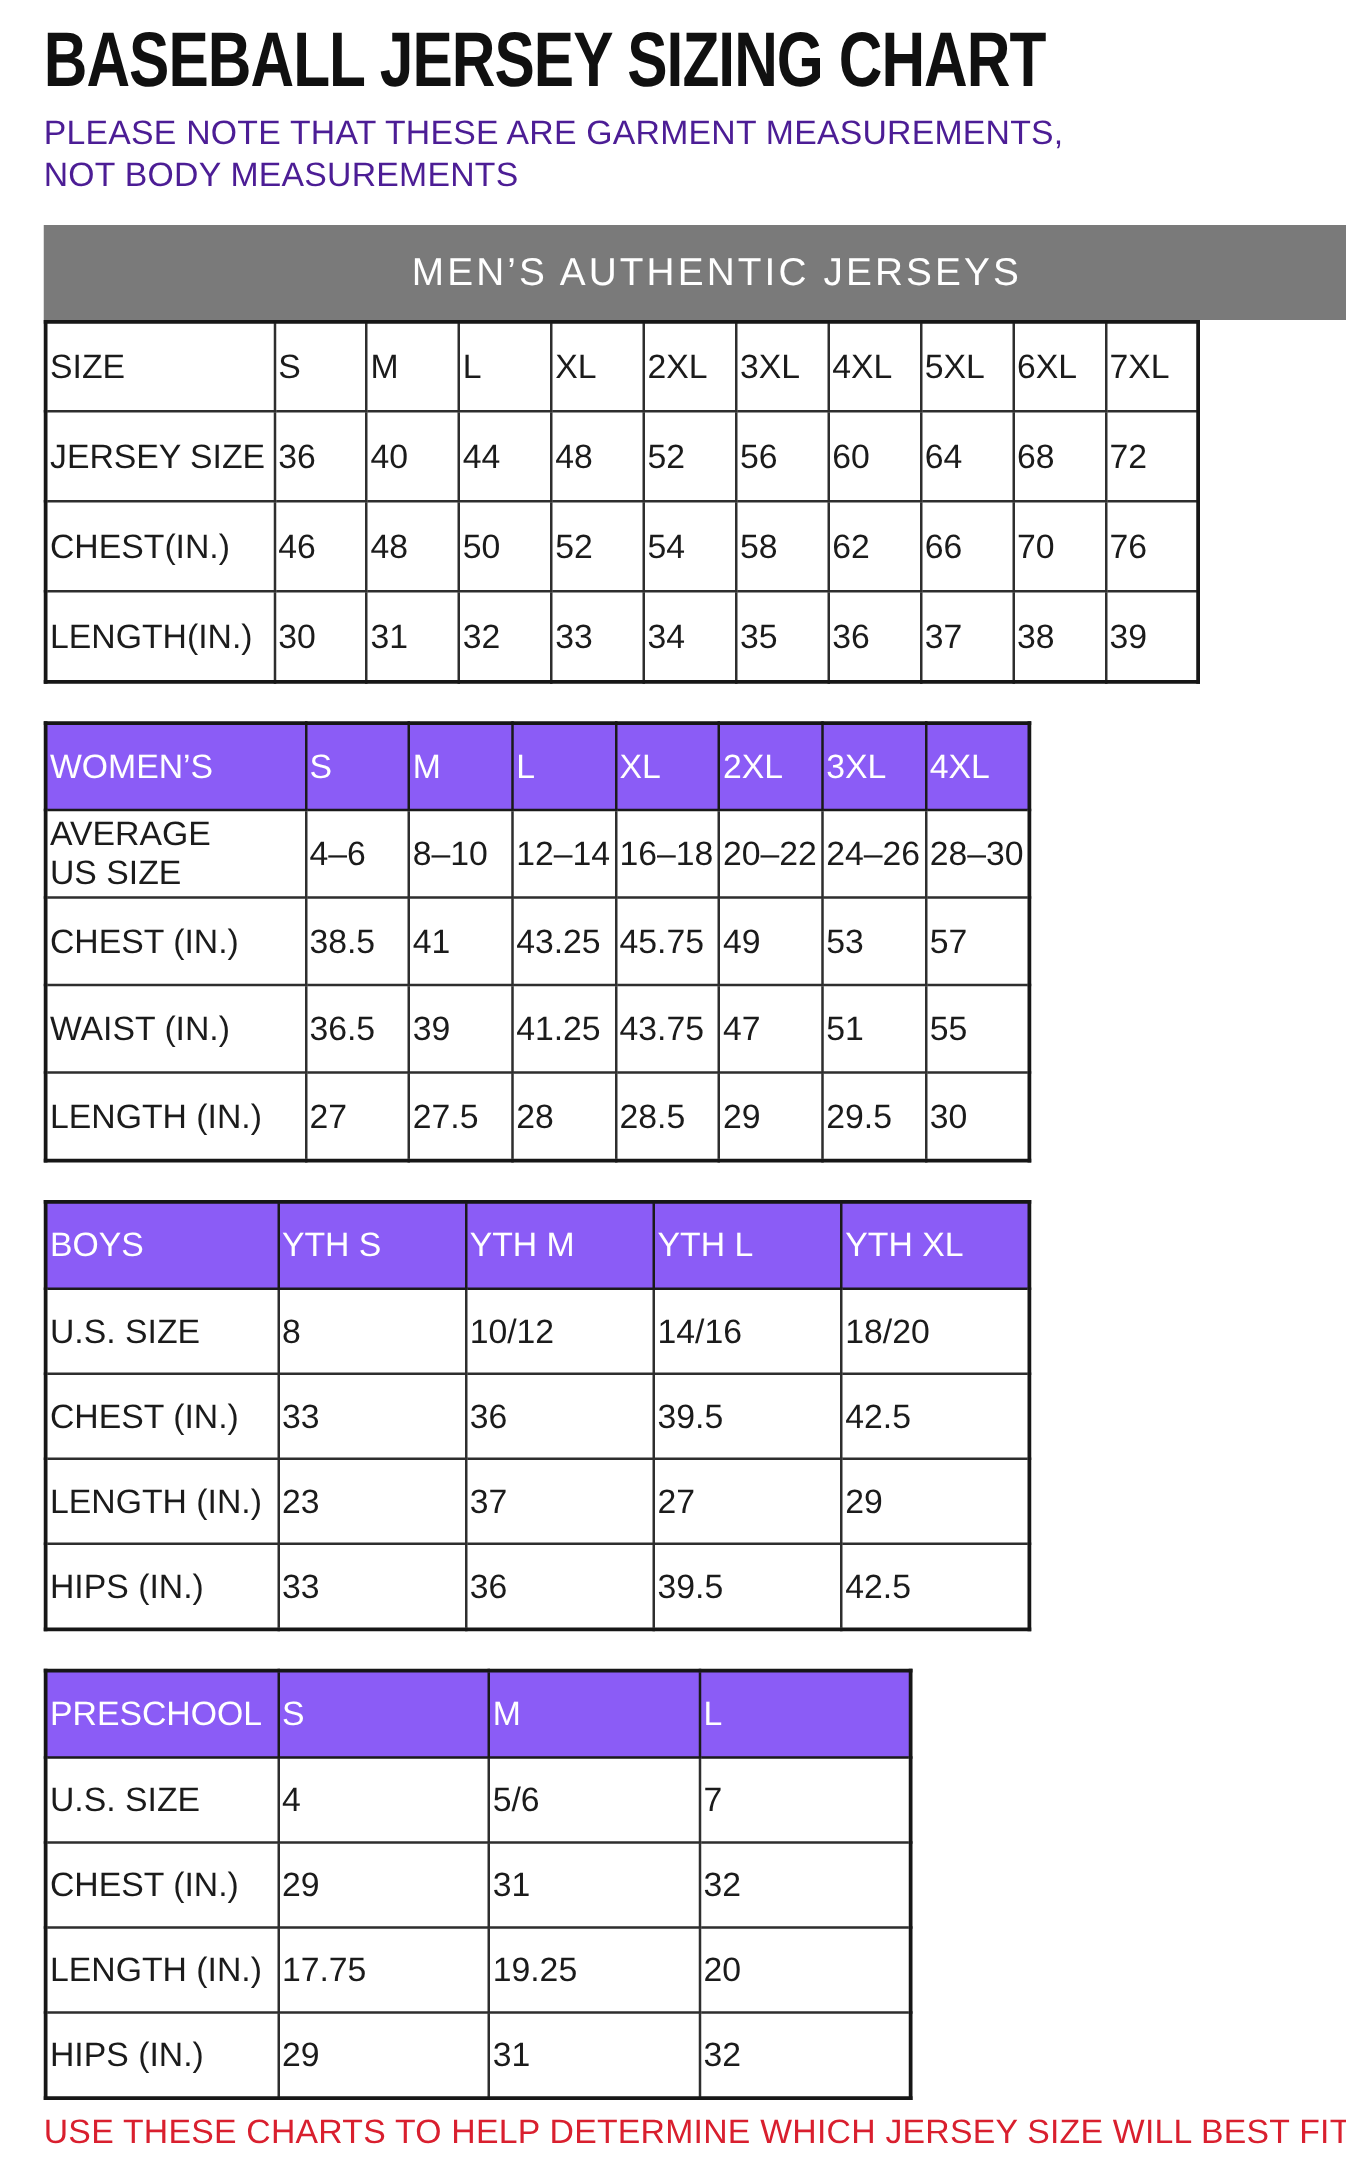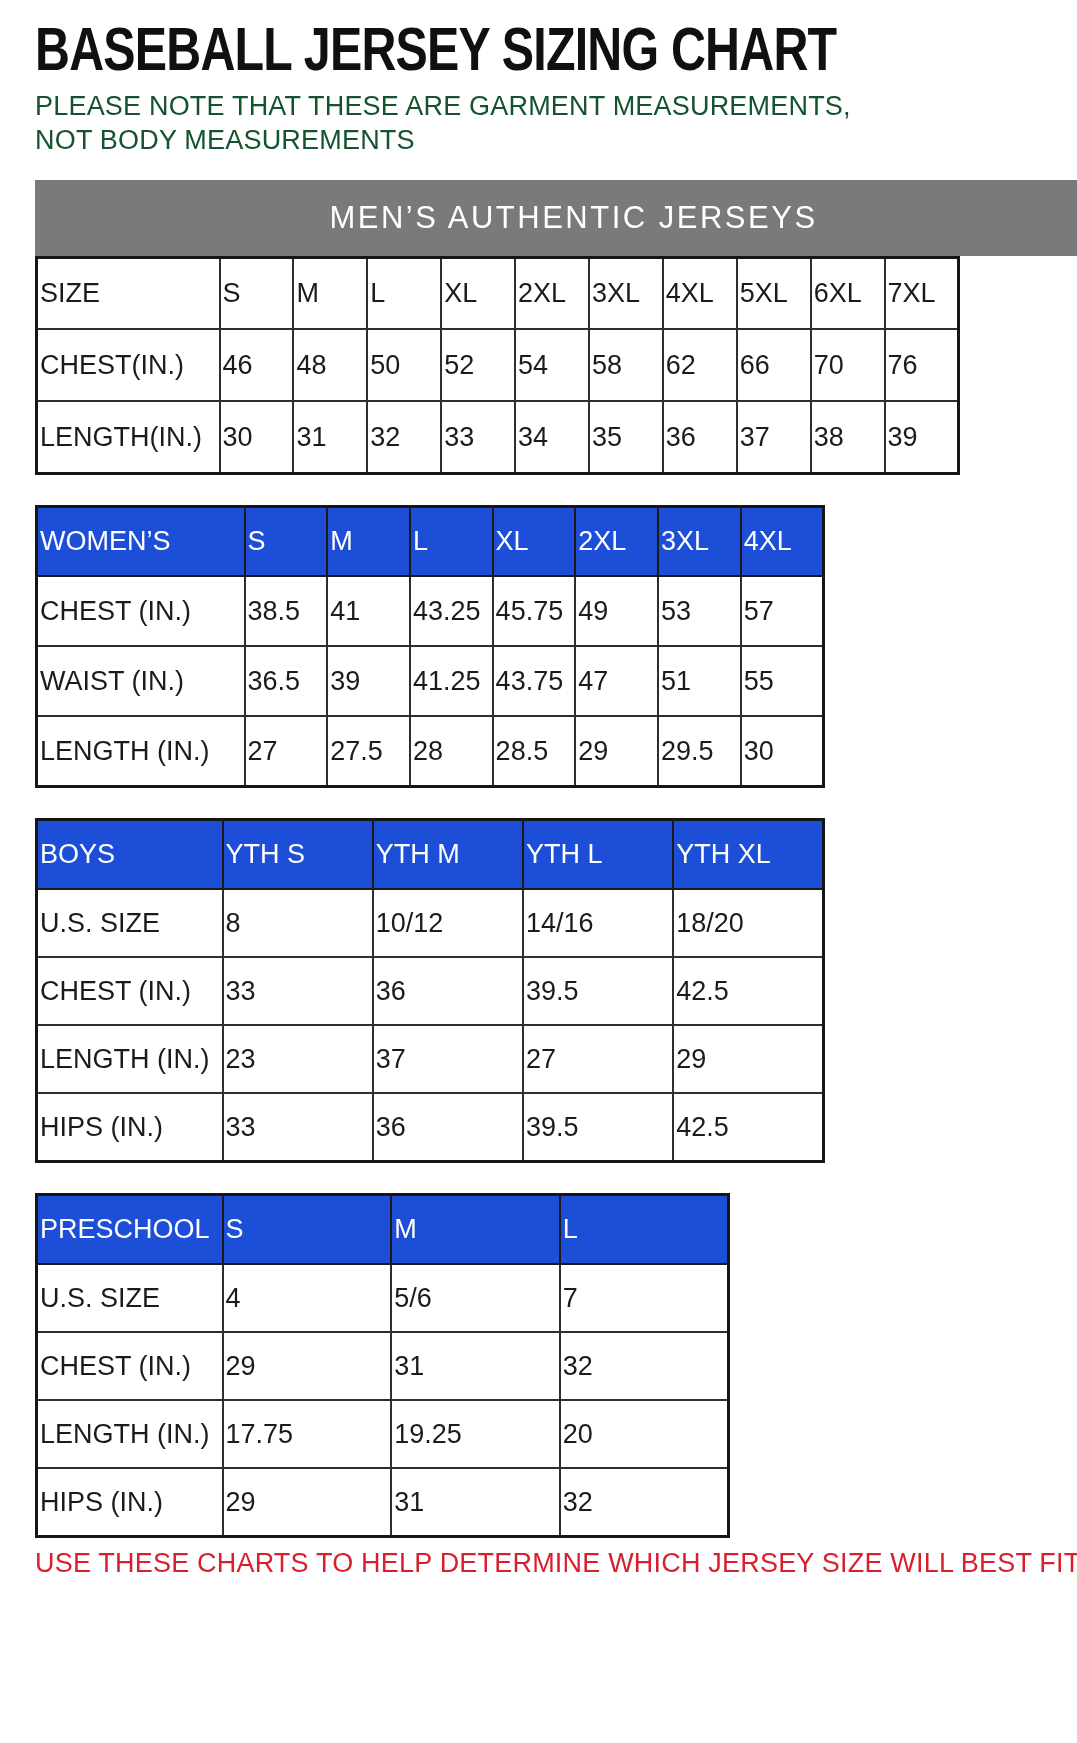--- a/index.html
+++ b/index.html
@@ -21,21 +21,21 @@
     color: #101010;
     letter-spacing: -1px;
     white-space: nowrap;
     transform: scaleX(0.78);
     transform-origin: left center;
   }
 
   .note {
     margin: 10px 0 0 0;
     max-width: 860px;
-    color: #14532d;
+    color: #4c1d95;
     font-size: 27px;
     line-height: 1.28;
     letter-spacing: 0.2px;
   }
 
   .tbl-section { margin-top: 30px; }
   .tbl-section.first { margin-top: 22px; }
 
   .band {
     width: 1077px;
@@ -60,21 +60,21 @@
   th, td {
     border: 2px solid #2e2e2e;
     font-weight: normal;
     padding: 0 2px;
     vertical-align: middle;
   }
   th.label-col { white-space: pre-line; line-height: 1.15; }
 
   
   .band-head thead th {
-    background: #1d4ed8;
+    background: #8b5cf6;
     color: #ffffff;
     border-color: #1a1a1a;
   }
 
   .mens  { width: 925px; }
   .women { width: 790px; }
   .boys  { width: 790px; }
   .pre   { width: 695px; }
 
   .mens  tr { height: 72px; }
@@ -118,20 +118,33 @@
             <th>2XL</th>
             <th>3XL</th>
             <th>4XL</th>
             <th>5XL</th>
             <th>6XL</th>
             <th>7XL</th>
           </tr>
         </thead>
         <tbody>
           <tr>
+            <th class="label-col">JERSEY SIZE</th>
+            <td>36</td>
+            <td>40</td>
+            <td>44</td>
+            <td>48</td>
+            <td>52</td>
+            <td>56</td>
+            <td>60</td>
+            <td>64</td>
+            <td>68</td>
+            <td>72</td>
+          </tr>
+          <tr>
             <th class="label-col">CHEST(IN.)</th>
             <td>46</td>
             <td>48</td>
             <td>50</td>
             <td>52</td>
             <td>54</td>
             <td>58</td>
             <td>62</td>
             <td>66</td>
             <td>70</td>
@@ -163,20 +176,31 @@
             <th>M</th>
             <th>L</th>
             <th>XL</th>
             <th>2XL</th>
             <th>3XL</th>
             <th>4XL</th>
           </tr>
         </thead>
         <tbody>
           <tr>
+            <th class="label-col">AVERAGE
+US SIZE</th>
+            <td>4–6</td>
+            <td>8–10</td>
+            <td>12–14</td>
+            <td>16–18</td>
+            <td>20–22</td>
+            <td>24–26</td>
+            <td>28–30</td>
+          </tr>
+          <tr>
             <th class="label-col">CHEST (IN.)</th>
             <td>38.5</td>
             <td>41</td>
             <td>43.25</td>
             <td>45.75</td>
             <td>49</td>
             <td>53</td>
             <td>57</td>
           </tr>
           <tr>

